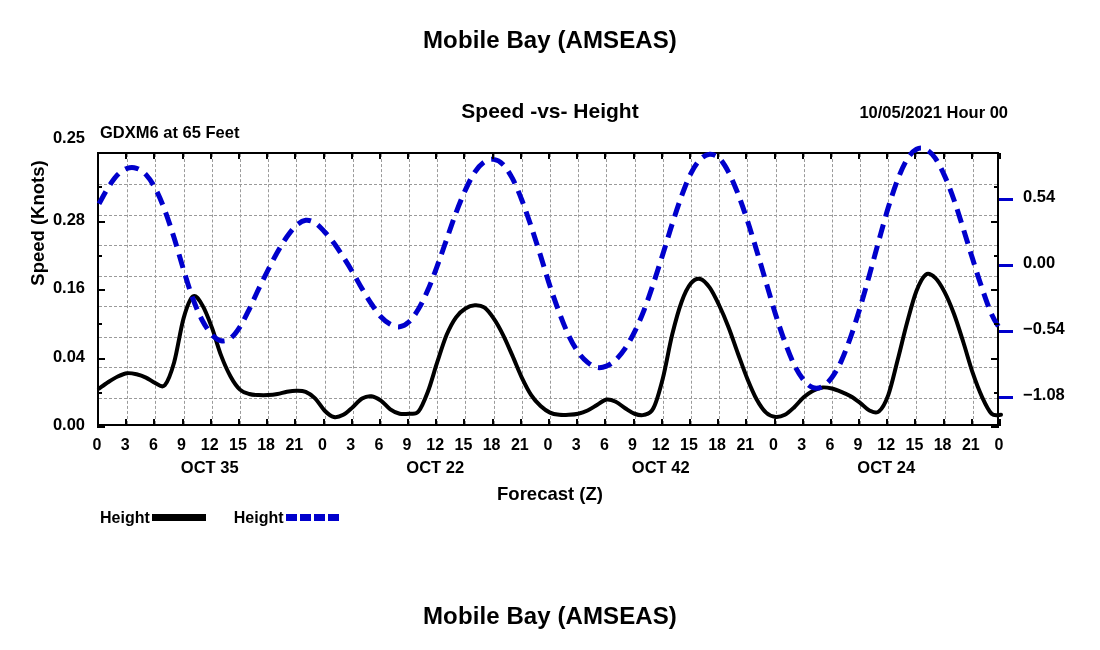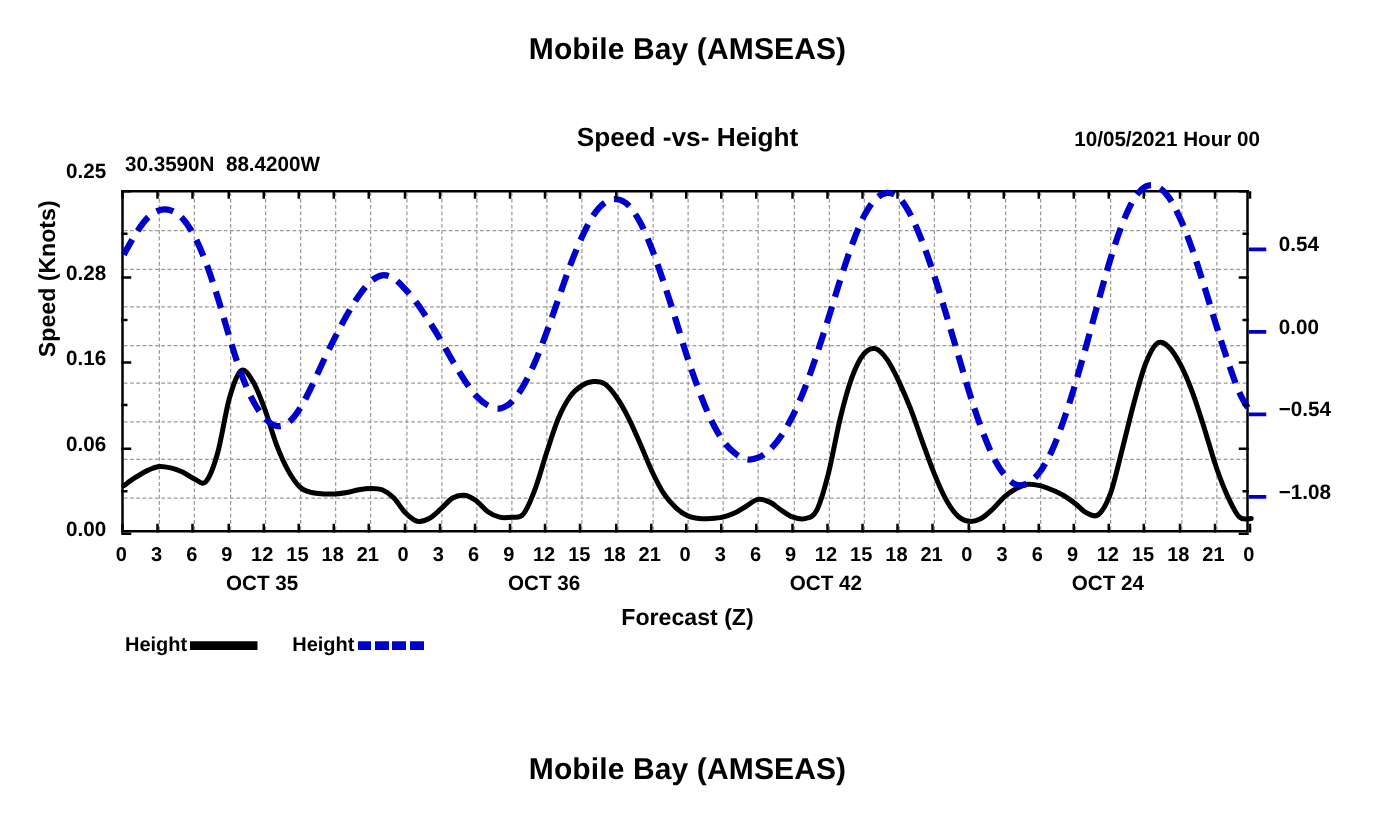--- a/index.html
+++ b/index.html
@@ -89,20 +89,21 @@
     background:repeating-linear-gradient(to right,#0000cc 0 11px,#ffffff 11px 14px);
   }
   .leg-gap{display:inline-block;width:28px;}
 </style>
 </head>
 <body>
 
 <div class="abs" id="top-title">Mobile Bay (AMSEAS)</div>
 
 <div class="abs" id="station-block">
+  <div>GDXM6 at 65 Feet</div>
   <div>30.3590N  88.4200W</div>
 </div>
 
 <div class="abs" id="subtitle">Speed -vs- Height</div>
 <div class="abs" id="rundate">10/05/2021 Hour 00</div>
 
 <div class="abs" id="plot">
   <div id="gridwrap">
       <div class="vgrid" style="left: 28.1875px;"></div>
       <div class="vgrid" style="left: 56.375px;"></div>
@@ -268,27 +269,27 @@
     <div class="xlabel" style="left: 773.5px; top: 436px;">0</div>
     <div class="xlabel" style="left: 801.688px; top: 436px;">3</div>
     <div class="xlabel" style="left: 829.875px; top: 436px;">6</div>
     <div class="xlabel" style="left: 858.062px; top: 436px;">9</div>
     <div class="xlabel" style="left: 886.25px; top: 436px;">12</div>
     <div class="xlabel" style="left: 914.438px; top: 436px;">15</div>
     <div class="xlabel" style="left: 942.625px; top: 436px;">18</div>
     <div class="xlabel" style="left: 970.812px; top: 436px;">21</div>
     <div class="xlabel" style="left: 999px; top: 436px;">0</div>
     <div class="daylabel" style="left: 209.75px; top: 458px;">OCT 35</div>
-    <div class="daylabel" style="left: 435.25px; top: 458px;">OCT 36</div>
+    <div class="daylabel" style="left: 435.25px; top: 458px;">OCT 22</div>
     <div class="daylabel" style="left: 660.75px; top: 458px;">OCT 42</div>
     <div class="daylabel" style="left: 886.25px; top: 458px;">OCT 24</div>
     <div class="ylabel-left" style="left: 15px; top: 128px;">0.25</div>
     <div class="ylabel-left" style="left: 15px; top: 209.5px;">0.28</div>
     <div class="ylabel-left" style="left: 15px; top: 278px;">0.16</div>
-    <div class="ylabel-left" style="left: 15px; top: 346.5px;">0.06</div>
+    <div class="ylabel-left" style="left: 15px; top: 346.5px;">0.04</div>
     <div class="ylabel-left" style="left: 15px; top: 415px;">0.00</div>
     <div class="ylabel-right" style="left: 1023px; top: 186.676px;">0.54</div>
     <div class="ylabel-right" style="left: 1023px; top: 252.628px;">0.00</div>
     <div class="ylabel-right" style="left: 1023px; top: 318.579px;">−0.54</div>
     <div class="ylabel-right" style="left: 1023px; top: 384.559px;">−1.08</div>
   </div>
 
 <div class="abs" id="ytitle-left">Speed (Knots)</div>
 
 <div class="abs" id="xtitle">Forecast (Z)</div>

